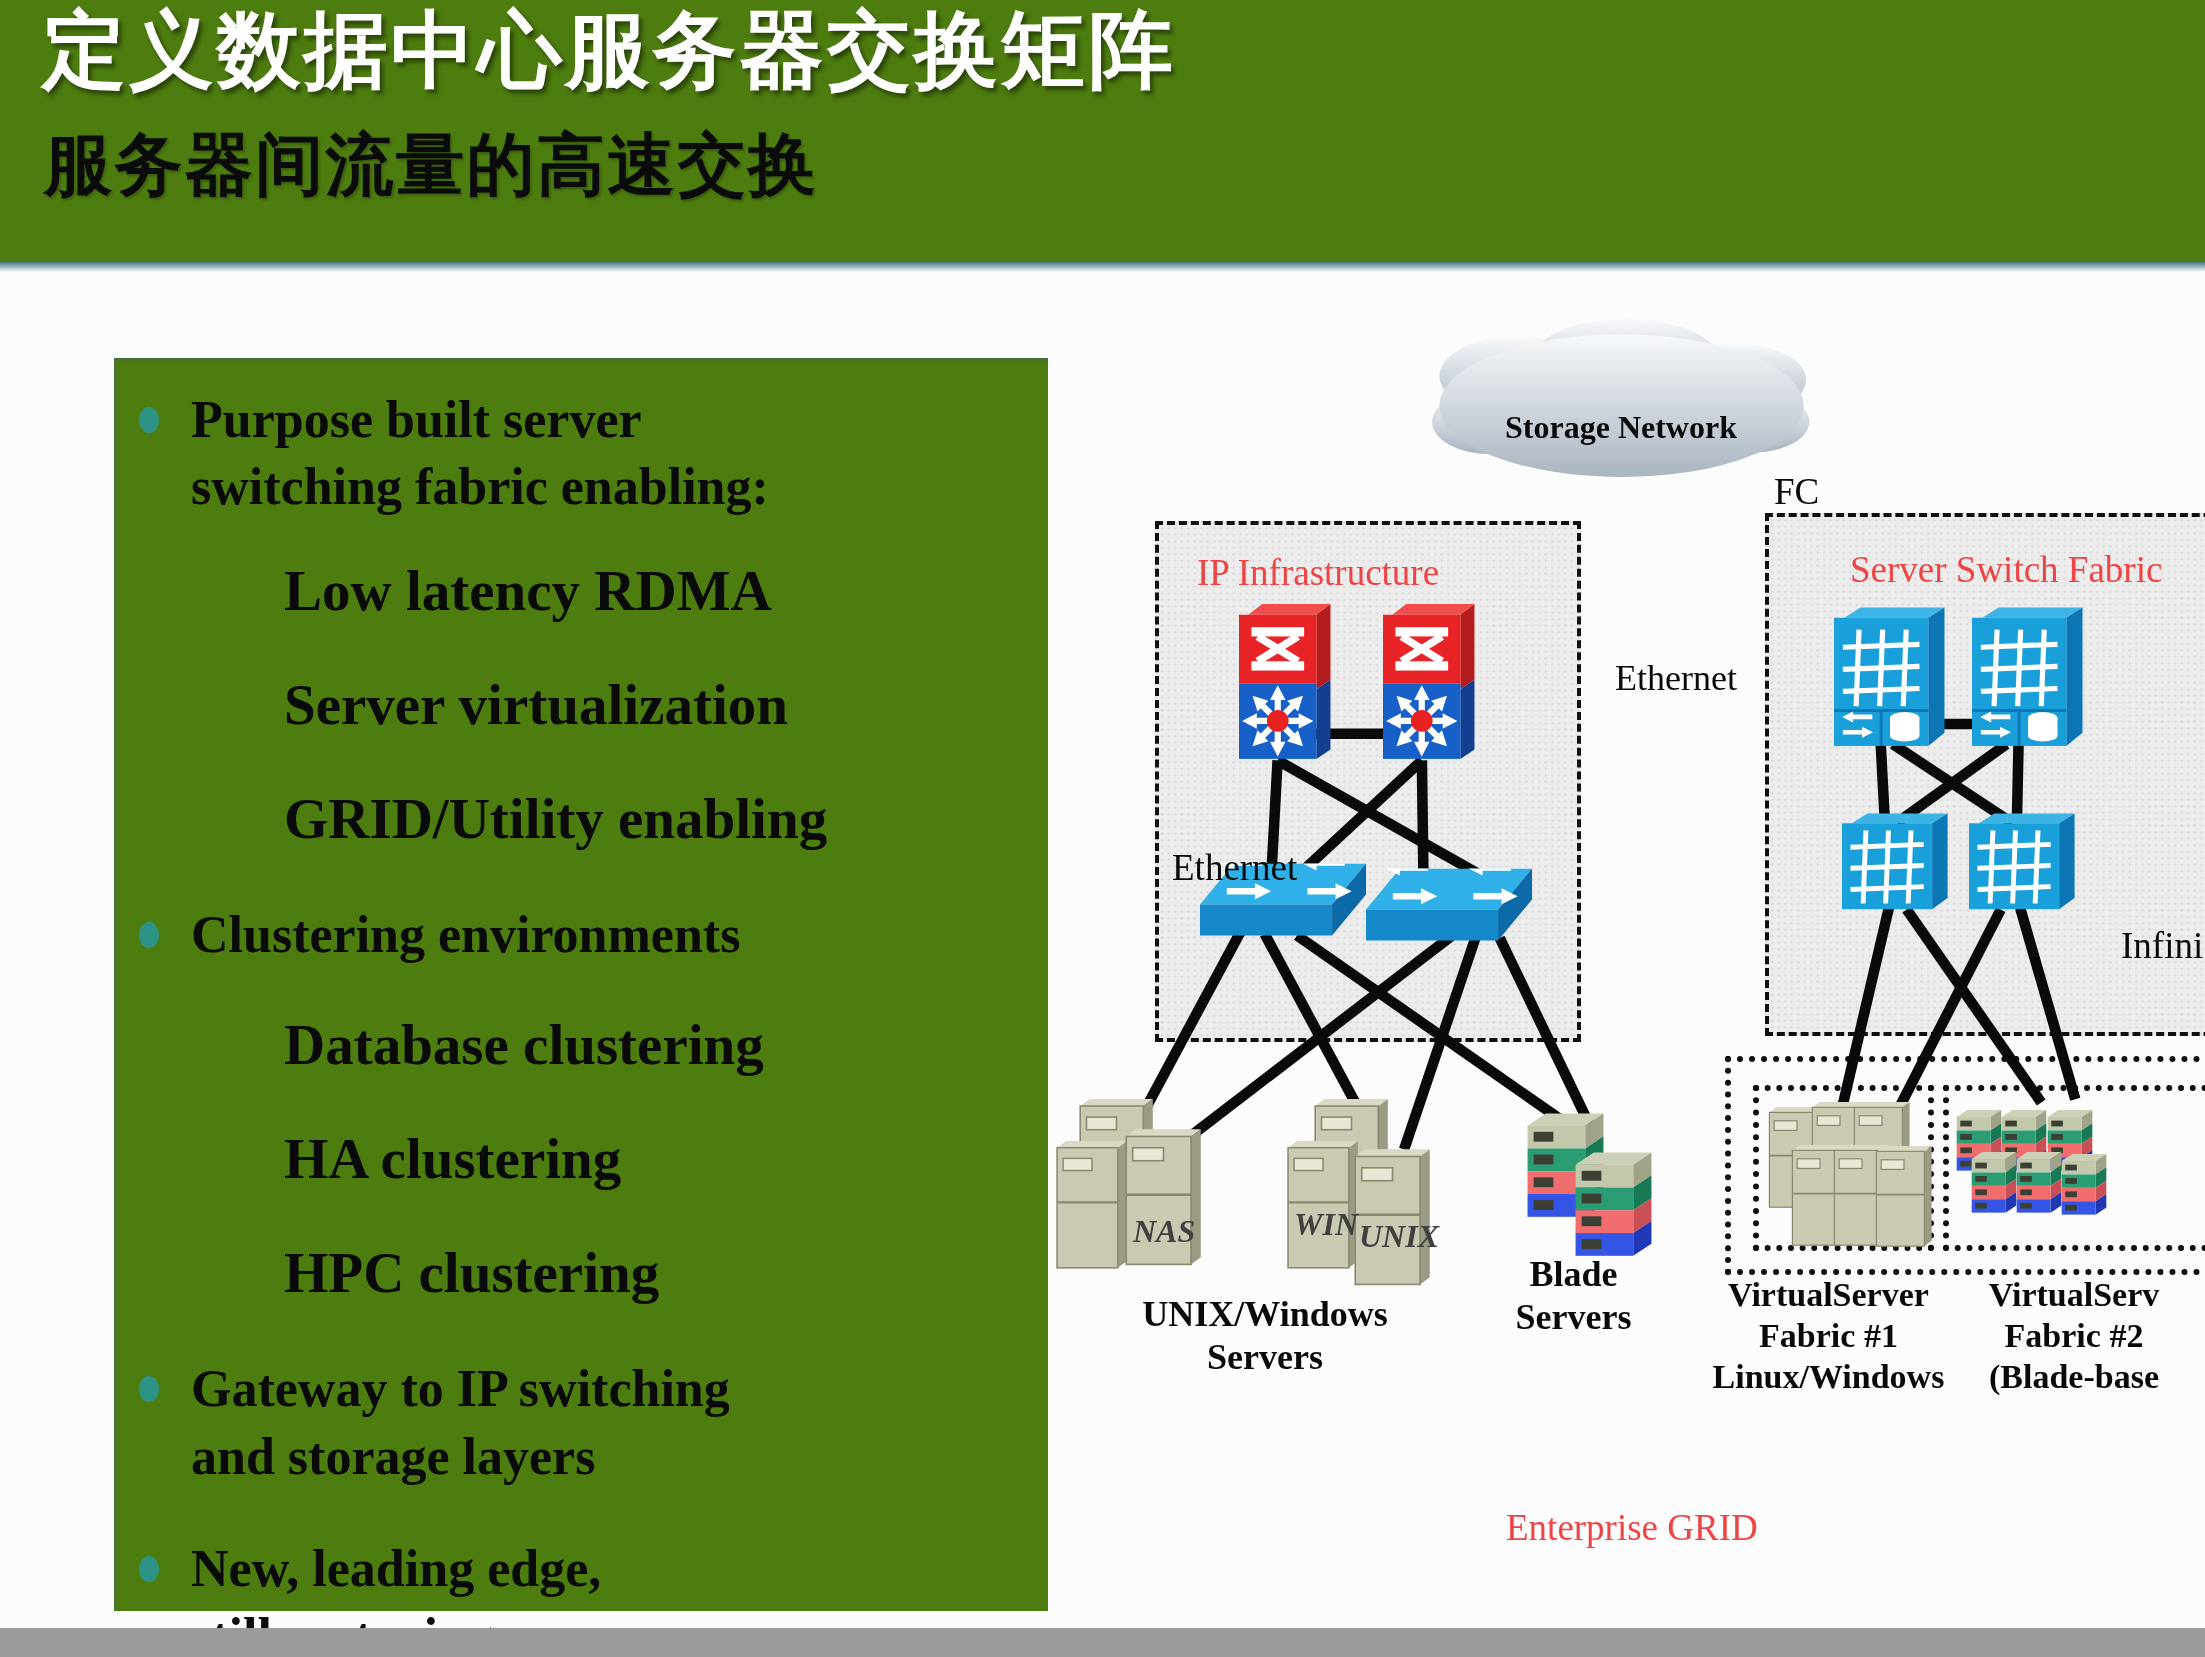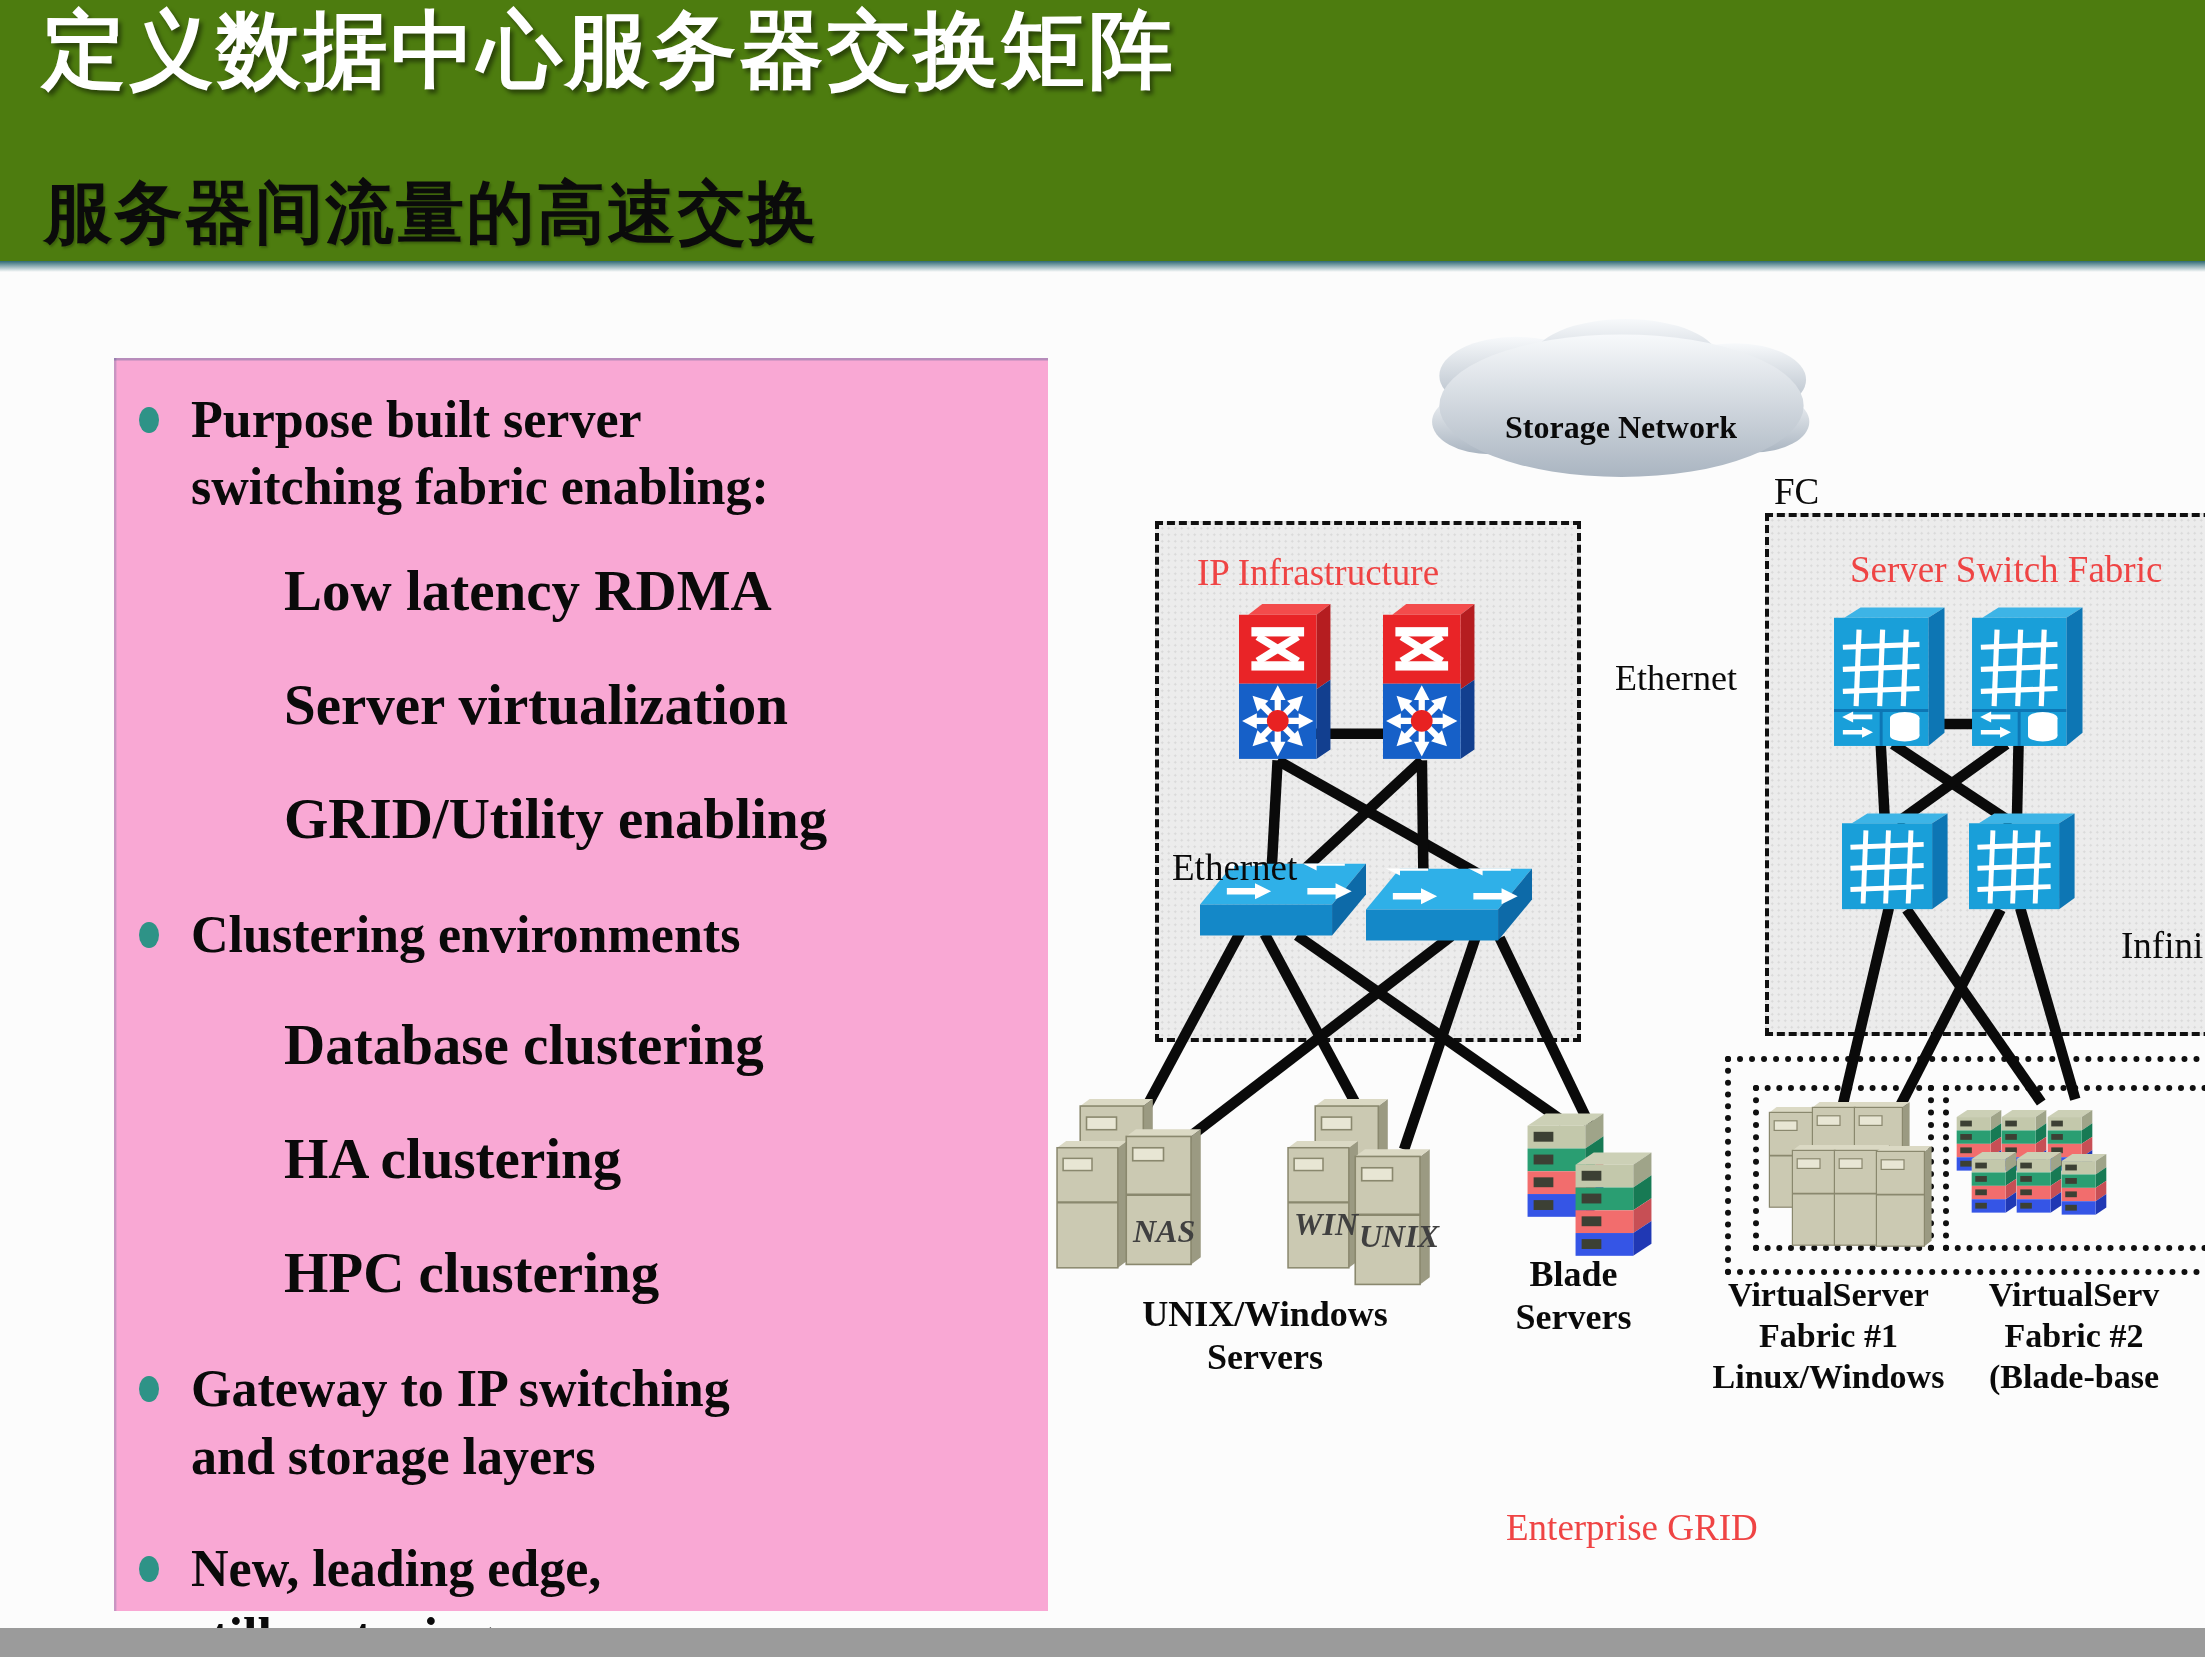--- a/index.html
+++ b/index.html
@@ -5,25 +5,25 @@
   html,body{margin:0;padding:0;background:#777;}
   .slide{position:relative;width:2205px;height:1657px;background:#fcfcfc;overflow:hidden;
          font-family:"Liberation Serif","DejaVu Serif",serif;}
   
   .header{position:absolute;left:0;top:0;width:2205px;height:261px;background:#4d7c0f;}
   .header::after{content:"";position:absolute;left:0;bottom:-11.4px;width:100%;height:11.4px;
                  background:linear-gradient(#2f6a74,rgba(47,106,116,0));}
   .title{position:absolute;left:42px;top:-6.5px;font-size:84px;font-weight:600;color:#fff;
          letter-spacing:3.2px;text-shadow:3.2px 4px 4px rgba(0,0,0,.45);white-space:nowrap;}
   .subtitle{position:absolute;left:44px;top:120px;font-size:68px;font-weight:600;color:#0b0b0b;
-            letter-spacing:2.4px;text-shadow:1.6px 2.4px 2.4px rgba(0,0,0,.25);white-space:nowrap;margin-top:48px;}
+            letter-spacing:2.4px;text-shadow:1.6px 2.4px 2.4px rgba(0,0,0,.25);white-space:nowrap;}
   
   .footer-bar{position:absolute;left:0;top:1628px;width:2205px;height:29px;background:#9b9b9b;}
   
-  .panel{position:absolute;left:114px;top:358px;width:934px;height:1253px;background:#f9a8d4;
+  .panel{position:absolute;left:114px;top:358px;width:934px;height:1253px;background:#4d7c0f;
          box-shadow:inset 0 2.4px 0 rgba(60,90,140,.35), inset 2.4px 0 0 rgba(60,90,140,.25);}
   .panel .item{position:relative;color:#0a0a0a;font-weight:bold;}
   .item.l1{margin:0 0 0 77px;font-size:52px;line-height:1.3;}
   .item.l2{margin:0 0 0 170px;font-size:57px;line-height:1.28;}
   .item .dot{position:absolute;left:-52px;top:21px;width:19.5px;height:26px;border-radius:50%;
              background:#2e9387;}
   .item span{display:block;}
   .sp-a{height:34px;} .sp-b{height:41px;} .sp-c{height:45px;}
   
   .gbox{position:absolute;background-color:#ececec;

